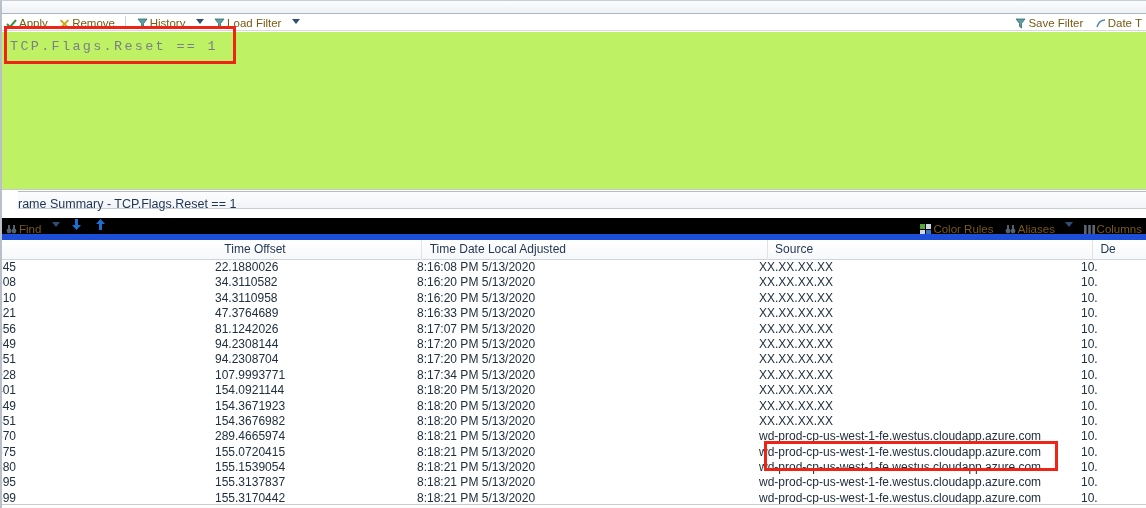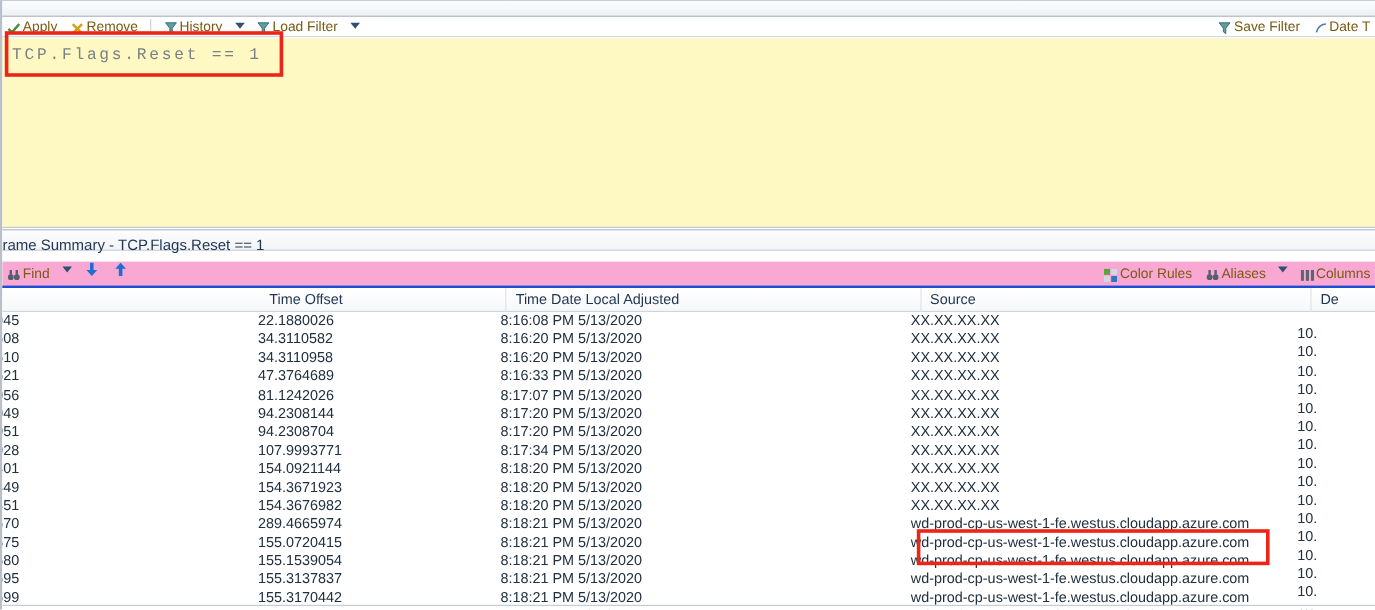--- a/index.html
+++ b/index.html
@@ -97,21 +97,21 @@
   }
   .ico-x::before { transform: rotate(45deg); }
   .ico-x::after  { transform: rotate(-45deg); }
   .ico-funnel svg, .tb-icon svg { display:block; }
 
   
   .filter-area {
     position: absolute;
     left: 0; right: 0; top: 31px;
     bottom: 318px;
-    background: #fef9c3;
+    background: #bef264;
     border-bottom: 1px solid #c3c9d1;
     box-sizing: border-box;
   }
   .filter-text {
     position: absolute;
     left: 8px;
     top: 7px;
     font-family: "Liberation Mono", "DejaVu Sans Mono", monospace;
     font-size: 13.5px;
     letter-spacing: 2.3px;
@@ -133,41 +133,41 @@
   
   .summary-panel {
     position: absolute;
     left: 0; right: 0;
     top: 190px;
     bottom: 0;
     background: #ffffff;
   }
   .summary-title-bar {
     position: absolute;
-    left: 0; right: 0; top: 0;
+    left: 16px; right: 0; top: 0;
     height: 18px;
     background: linear-gradient(#fdfdfe, #f2f4f7);
     border-top: 1px solid #b4bcc6;
     border-bottom: 1px solid #c9cfd6;
     box-sizing: border-box;
   }
   .summary-title {
     position: absolute;
     left: 0; top: 5px;
     font-size: 12.5px;
     color: #1f3552;
     white-space: nowrap;
   }
 
   .find-bar {
     position: absolute;
     left: 0; right: 0; top: 27px;
     height: 22px;
-    background: #f9a8d4;
-    border-bottom: 2px solid #1d4ed8;
+    background: #000000;
+    border-bottom: 6px solid #1d4ed8;
     box-sizing: border-box;
     white-space: nowrap;
     overflow: hidden;
   }
   .find-bar .tb-item { height: 22px; line-height: 22px; }
   .arrow-dn, .arrow-up {
     display:inline-block; width:11px; height:13px; position:relative;
     vertical-align:-2px; margin:0 5px;
   }
 
@@ -216,21 +216,21 @@
     box-sizing: border-box;
     padding-left: 4px;
     overflow: hidden;
     vertical-align: top;
     white-space: nowrap;
   }
   .c-frame { width: 215px; padding-left: 0; margin-left: -6px; }
   .c-time  { width: 202px; }
   .c-date  { width: 342px; }
   .c-src   { width: 322px; }
-  .c-dst   { width: 60px; margin-top: 11px; }
+  .c-dst   { width: 60px; }
 
   .h-frame { width: 215px; padding-left: 0; margin-top: 28px; }
   .h-time  { width: 202px; }
   .h-date  { width: 342px; }
   .h-src   { width: 322px; }
   .h-dst   { width: 60px; }
 
   .bottom-edge {
     position: absolute;
     left: 0; right: 0; bottom: 0;

